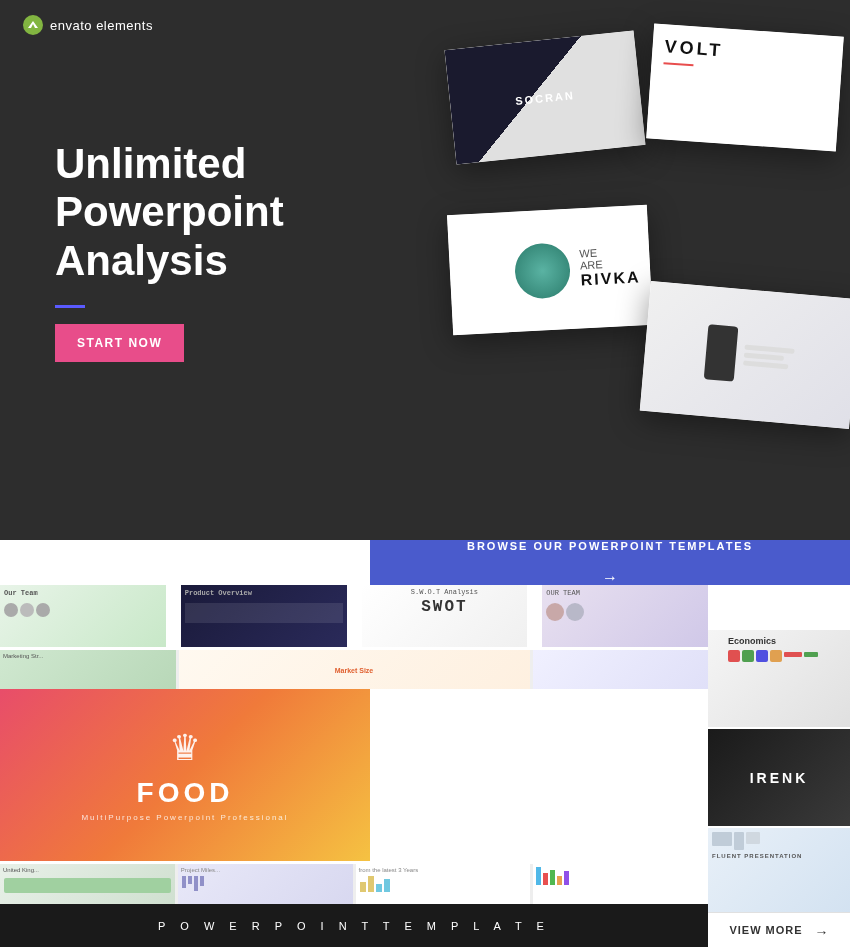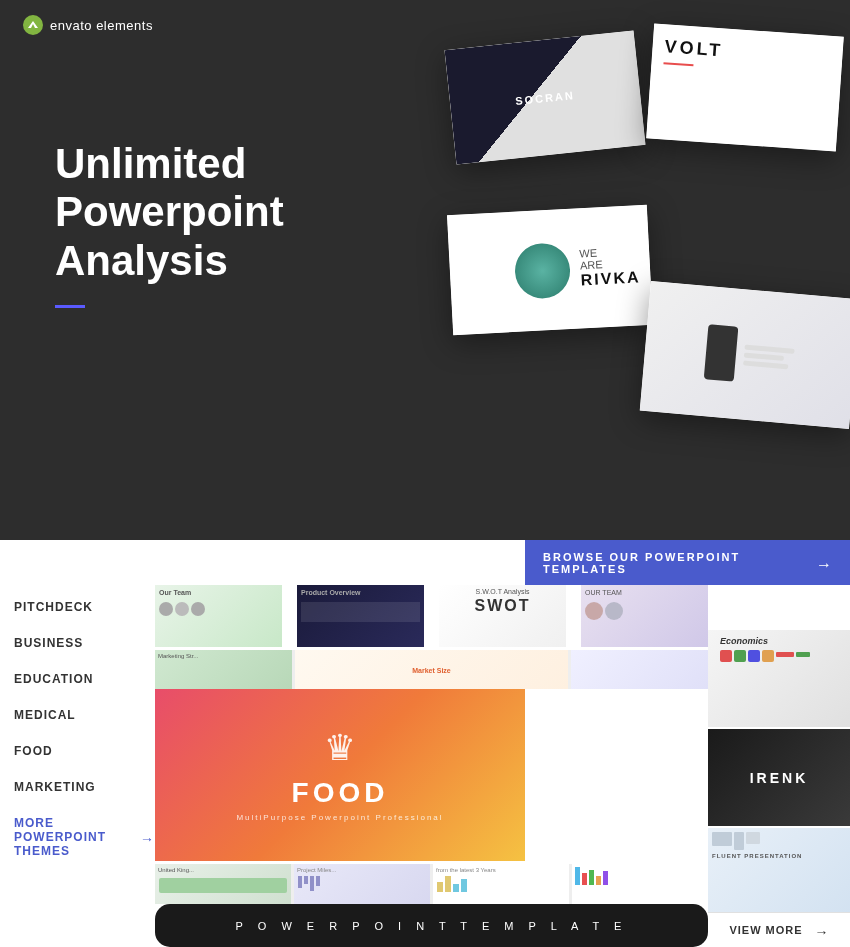--- a/index.html
+++ b/index.html
@@ -203,20 +203,21 @@
       position: absolute;
       top: 0;
       left: 370px;
       right: 0;
       height: 45px;
       background: #4a5bcc;
       display: flex;
       align-items: center;
       padding: 0 18px;
       z-index: 10;
+      flex-direction: column;
     }
 
     .browse-banner-text {
       color: #ffffff;
       font-size: 11px;
       font-weight: 700;
       letter-spacing: 2px;
       flex: 1;
     }
 
@@ -295,21 +296,20 @@
       margin-top: 4px;
     }
 
     
     .bottom-strip {
       height: 55px;
       background: #1a1a1a;
       display: flex;
       align-items: center;
       justify-content: center;
-      border-radius: 15px;
     }
 
     .strip-text {
       color: #ffffff;
       font-size: 11px;
       letter-spacing: 6px;
       font-weight: 400;
     }
 
     
@@ -364,20 +364,21 @@
     .view-more-arrow {
       color: #333;
       font-size: 14px;
     }
 
     
     .top-thumbs-row {
       display: flex;
       height: 80px;
       gap: 15px;
+      font-family: Liberation Mono, monospace;
     }
 
     .mini-slide {
       flex: 1;
       background: #e0e8f0;
       position: relative;
       overflow: hidden;
     }
 
     .mini-slide-1 { background: linear-gradient(135deg, #e8f4e8, #c8e8c8); }
@@ -395,20 +396,21 @@
     <svg class="logo-icon" viewBox="0 0 22 22" fill="none">
       <circle cx="11" cy="11" r="10" fill="#82b541"></circle>
       <path d="M6 14 L11 7 L16 14 L13 14 L11 10 L9 14 Z" fill="white"></path>
     </svg>
     <span class="logo-text">envato elements</span>
   </div>
 
   <div class="hero-content">
     <h1 class="hero-title">Unlimited Powerpoint Analysis</h1>
     <div class="hero-divider"></div>
+    <button class="hero-btn">START NOW</button>
   </div>
 
   <div class="hero-images">
 
     <div class="slide-card card-1">
       <div class="card-socran-fill"></div>
       <div class="card-socran-text">SOCRAN</div>
     </div>
 
     <div class="slide-card card-2">
@@ -438,29 +440,20 @@
           <div style="width:45px;height:5px;background:#ddd;border-radius:2px;"></div>
         </div>
       </div>
     </div>
 
   </div>
 </section>
 
 <section class="browse-section">
 
-  <nav class="sidebar-nav">
-    <div class="nav-item">PITCHDECK</div>
-    <div class="nav-item">BUSINESS</div>
-    <div class="nav-item">EDUCATION</div>
-    <div class="nav-item">MEDICAL</div>
-    <div class="nav-item">FOOD</div>
-    <div class="nav-item">MARKETING</div>
-    <div class="nav-item more-link">MORE POWERPOINT THEMES</div>
-  </nav>
 
   <div class="main-content">
 
     <div class="browse-banner">
       <span class="browse-banner-text">BROWSE OUR POWERPOINT TEMPLATES</span>
       <span class="browse-banner-arrow">→</span>
     </div>
 
     <div style="display:flex;width:100%;height:362px;margin-top:45px;">
 
@@ -547,21 +540,21 @@
 
         <div class="bottom-strip">
           <span class="strip-text">P O W E R P O I N T   T E M P L A T E</span>
         </div>
 
       </div>
 
       <div class="right-thumbs">
 
         <div class="right-thumb right-thumb-economics">
-          <div style="padding:6px 12px;width:100%;height:100%;position:relative;font-style:italic;">
+          <div style="padding:6px 20px;width:100%;height:100%;position:relative;">
             <div style="font-size:9px;font-weight:700;color:#333;margin-bottom:4px;">Economics</div>
             <div style="display:flex;gap:2px;flex-wrap:wrap;">
               <div style="width:12px;height:12px;background:#e05050;border-radius:2px;"></div>
               <div style="width:12px;height:12px;background:#50a050;border-radius:2px;"></div>
               <div style="width:12px;height:12px;background:#5050e0;border-radius:2px;"></div>
               <div style="width:12px;height:12px;background:#e0a050;border-radius:2px;"></div>
               <div style="width:18px;height:5px;background:#e05050;border-radius:1px;margin-top:2px;"></div>
               <div style="width:14px;height:5px;background:#50a050;border-radius:1px;margin-top:2px;"></div>
             </div>
           </div>

